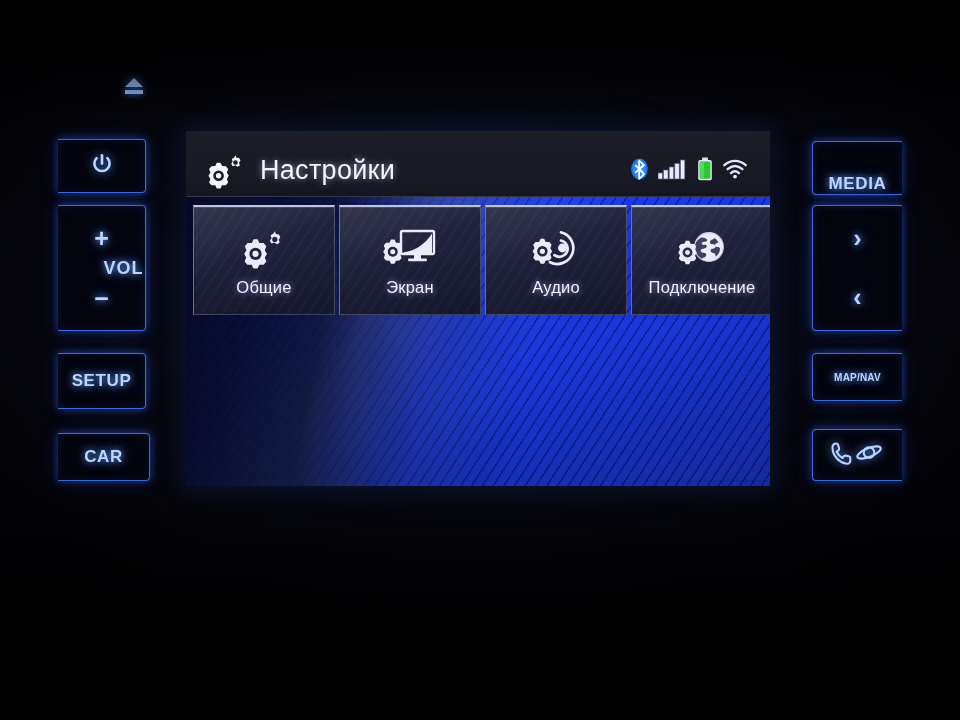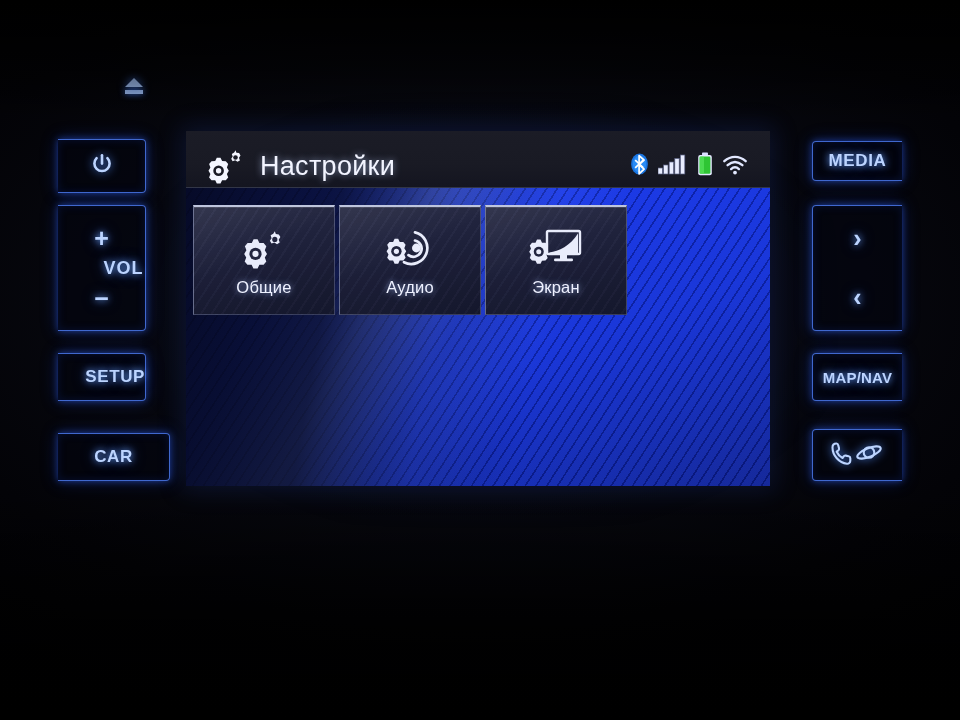--- a/index.html
+++ b/index.html
@@ -45,21 +45,21 @@
       repeating-linear-gradient(123deg, rgba(0,0,40,0.30) 0px, rgba(0,0,40,0.30) 1.6px, rgba(255,255,255,0.035) 1.6px, rgba(255,255,255,0.035) 9px),
       linear-gradient(160deg, #1232e8 0%, #1433e6 35%, #1230d8 62%, #0d2196 100%);
   }
   #lcd-wall-dark{
     position:absolute; left:0; top:0; width:100%; height:100%;
     background:linear-gradient(100deg, rgba(4,6,22,0.92) 0%, rgba(7,10,32,0.82) 26%, rgba(12,20,70,0.30) 44%, rgba(0,0,0,0) 60%);
   }
 
   
   #titlebar{
-    position:absolute; left:0; top:0; width:100%; height:57px;
+    position:absolute; left:0; top:0; width:100%; height:66px;
     background:linear-gradient(to bottom,#1b1c26 0%,#191a24 60%,#141520 100%);
     border-bottom:1px solid rgba(120,130,170,0.25);
     display:flex; align-items:center; padding:14px 14px 0 18px;
   }
   #title-gears{ width:46px; height:40px; position:relative; flex:0 0 auto; }
   #title-text{
     color:#f2f4ff; font-size:27px; letter-spacing:0.3px;
     margin-left:10px; text-shadow:0 0 7px rgba(190,210,255,0.65);
     white-space:nowrap;
   }
@@ -102,21 +102,21 @@
     display:flex; flex-direction:column; align-items:center; justify-content:center;
     color:#bcd4ff;
     background:rgba(2,4,16,0.45);
     box-shadow:
       0 0 7px rgba(45,95,240,0.55),
       0 0 18px rgba(30,70,210,0.30),
       inset 0 0 9px rgba(25,60,180,0.22);
     text-shadow:0 0 7px rgba(110,165,255,0.95), 0 0 14px rgba(60,110,255,0.55);
   }
   .hw-lb{ font-size:17px; font-weight:700; letter-spacing:0.6px; }
-  .hw-lb.sm{ font-size:15px; letter-spacing:0.2px; }
+  .hw-lb.sm{ font-size:10px; letter-spacing:0.2px; }
   .hw.left{ border-left:none; border-top-left-radius:0; border-bottom-left-radius:0; }
   .hw.right{ border-right:none; border-top-right-radius:0; border-bottom-right-radius:0; }
   .vol-sign{ font-size:25px; font-weight:700; line-height:1; }
   .vol-lb{ font-size:18px; font-weight:700; margin:7px 2px; letter-spacing:1px;padding-left:44px; }
   .arrow{ font-size:25px; font-weight:700; line-height:1; }
 
   #eject{
     position:absolute; left:122px; top:74px; width:24px; height:24px;
     display:flex; flex-direction:column; align-items:center; justify-content:center; gap:3px;
   }
@@ -212,53 +212,71 @@
             <circle cx="17.5" cy="27.9" r="6.1" fill="#22253f"></circle>
             <circle cx="17.5" cy="27.9" r="3.1" fill="#e9ecfb"></circle>
           </g>
         </svg>
       </div>
       <div class="tile-lb">Общие</div>
     </div>
 
     <div class="tile">
       <div class="tile-ic">
-        <svg width="52" height="44" viewBox="0 0 52 44">
-          <g fill="none" stroke="#e9ecfb" stroke-width="2.7" stroke-linecap="round">
-            <path d="M31 6.4a16 16 0 1 1-11 29.8"></path>
-            <path d="M31 14.5a8.2 8.2 0 1 1-6.5 14.6"></path>
-          </g>
-          <circle cx="32.4" cy="22" r="4.4" fill="#e9ecfb"></circle>
-          <g fill="#e9ecfb">
-            <path d="M14.2 12.8l1.5 3.2 3.6.1 2.3 2.7-1.3 3.4 1.9 3.1-1.9 3.1 1.3 3.4-2.3 2.7-3.6.1-1.5 3.2h-3.6l-1.5-3.2-3.6-.1-2.3-2.7 1.3-3.4-1.9-3.1 1.9-3.1-1.3-3.4 2.3-2.7 3.6-.1 1.5-3.2z"></path>
-            <circle cx="12.4" cy="25.3" r="5.2" fill="#22253f"></circle>
-            <circle cx="12.4" cy="25.3" r="2.6" fill="#e9ecfb"></circle>
-          </g>
-        </svg>
-      </div>
-      <div class="tile-lb">Аудио</div>
-    </div>
-
-    <div class="tile">
-      <div class="tile-ic">
         <svg width="54" height="44" viewBox="0 0 54 44">
           <rect x="18" y="5" width="33" height="23" rx="1.5" fill="none" stroke="#e9ecfb" stroke-width="2.4"></rect>
           <path d="M20.5 26.5c9-1.5 21-6.5 28.5-19v20.5H20.5z" fill="#e9ecfb"></path>
           <rect x="31" y="28" width="7" height="5" fill="#e9ecfb"></rect>
           <rect x="25" y="32.5" width="19" height="2.8" rx="1.2" fill="#e9ecfb"></rect>
           <g fill="#e9ecfb">
             <path d="M11.5 13.6l1.5 3.1 3.5.1 2.2 2.6-1.2 3.3 1.8 3-1.8 3 1.2 3.3-2.2 2.6-3.5.1-1.5 3.1H8l-1.5-3.1-3.5-.1-2.2-2.6 1.2-3.3-1.8-3 1.8-3-1.2-3.3 2.2-2.6 3.5-.1L8 13.6z"></path>
             <circle cx="9.75" cy="25.7" r="5" fill="#22253f"></circle>
             <circle cx="9.75" cy="25.7" r="2.5" fill="#e9ecfb"></circle>
           </g>
         </svg>
       </div>
       <div class="tile-lb">Экран</div>
     </div>
 
+    <div class="tile">
+      <div class="tile-ic">
+        <svg width="52" height="44" viewBox="0 0 52 44">
+          <g fill="none" stroke="#e9ecfb" stroke-width="2.7" stroke-linecap="round">
+            <path d="M31 6.4a16 16 0 1 1-11 29.8"></path>
+            <path d="M31 14.5a8.2 8.2 0 1 1-6.5 14.6"></path>
+          </g>
+          <circle cx="32.4" cy="22" r="4.4" fill="#e9ecfb"></circle>
+          <g fill="#e9ecfb">
+            <path d="M14.2 12.8l1.5 3.2 3.6.1 2.3 2.7-1.3 3.4 1.9 3.1-1.9 3.1 1.3 3.4-2.3 2.7-3.6.1-1.5 3.2h-3.6l-1.5-3.2-3.6-.1-2.3-2.7 1.3-3.4-1.9-3.1 1.9-3.1-1.3-3.4 2.3-2.7 3.6-.1 1.5-3.2z"></path>
+            <circle cx="12.4" cy="25.3" r="5.2" fill="#22253f"></circle>
+            <circle cx="12.4" cy="25.3" r="2.6" fill="#e9ecfb"></circle>
+          </g>
+        </svg>
+      </div>
+      <div class="tile-lb">Аудио</div>
+    </div>
+
+    <div class="tile">
+      <div class="tile-ic">
+        <svg width="52" height="44" viewBox="0 0 52 44">
+          <circle cx="33" cy="21" r="14.4" fill="#e9ecfb"></circle>
+          <g fill="#2a2d4d">
+            <path d="M25.5 11.5c2.4-.3 3.6.9 4.8 1.4 1.4.6 1.2 2-.2 2.6-1.5.6-2.8-.1-3.9.8-1 .8-.4 2.3.8 2.6 1.3.3 2.4-.5 3.3.3.9.8.2 2.3-.9 2.9-1.4.8-3.4.4-4.4 1.6-.8 1 0 2.4 1.2 2.9 1.4.6 2.6.1 3.6 1 .9.9.3 2.6-.8 3.4-1 .7-2.2.6-3 1.6-.5.7-.4 1.7.1 2.6-4.8-1.9-8.1-6.6-8.1-12.1 0-4.8 2.6-9 6.5-11.2z" opacity="0.9"></path>
+            <path d="M38.5 12c1.7 1.1 2.9 2.5 3.8 4.2-.9.7-2.3 1-3.1 2-.8 1 .1 2.2 1.2 2.6 1 .4 2.2.1 3 .7.4.3.6.8.6 1.4-.2 3.2-1.9 6-4.5 7.8.3-1.4-.2-2.7-1.2-3.4-1.1-.8-2.6-.6-3.4-1.6-.7-.9-.2-2.2.8-2.8 1.2-.7 2.9-.4 3.7-1.5.7-1-.1-2.3-1.2-2.8-1.3-.6-2.8-.2-3.8-1.1-.9-.8-.7-2.2.2-3 1-.9 2.7-.9 3.9-2.5z" opacity="0.9"></path>
+          </g>
+          <circle cx="33" cy="21" r="14.4" fill="none" stroke="#c9cfe8" stroke-width="1.1"></circle>
+          <g fill="#e9ecfb">
+            <path d="M13.2 14.8l1.4 3.0 3.4.1 2.2 2.5-1.2 3.2 1.8 2.9-1.8 2.9 1.2 3.2-2.2 2.5-3.4.1-1.4 3.0H9.8l-1.4-3.0-3.4-.1-2.2-2.5 1.2-3.2L2.2 26.5l1.8-2.9-1.2-3.2 2.2-2.5 3.4-.1 1.4-3z"></path>
+            <circle cx="11.5" cy="26.5" r="4.9" fill="#2a2d4d"></circle>
+            <circle cx="11.5" cy="26.5" r="2.45" fill="#e9ecfb"></circle>
+          </g>
+        </svg>
+      </div>
+      <div class="tile-lb">Подключение</div>
+    </div>
 
 
   </div>
 </div>
 
 <div id="eject">
   <div class="tri"></div>
   <div class="bar"></div>
 </div>
 
@@ -270,29 +288,29 @@
     </svg>
   </span>
 </div>
 
 <div class="hw left" style="left:58px; top:205px; width:88px; height:126px;">
   <span class="vol-sign">+</span>
   <span class="vol-lb">VOL</span>
   <span class="vol-sign">−</span>
 </div>
 
-<div class="hw left" style="left:58px; top:353px; width:88px; height:48px;align-items:flex-end;">
+<div class="hw left" style="left:58px; top:353px; width:88px; height:56px;">
   <span class="hw-lb">SETUP</span>
 </div>
 
-<div class="hw left" style="left:58px; top:433px; width:112px; height:48px;">
+<div class="hw left" style="left:58px; top:433px; width:92px; height:48px;">
   <span class="hw-lb">CAR</span>
 </div>
 
-<div class="hw right" style="left:812px; top:141px; width:90px; height:40px;">
+<div class="hw right" style="left:812px; top:141px; width:90px; height:54px;justify-content:flex-end;">
   <span class="hw-lb">MEDIA</span>
 </div>
 
 <div class="hw right" style="left:812px; top:205px; width:90px; height:126px;">
   <span class="arrow">›</span>
   <span style="height:34px"></span>
   <span class="arrow">‹</span>
 </div>
 
 <div class="hw right" style="left:812px; top:353px; width:90px; height:48px;">

